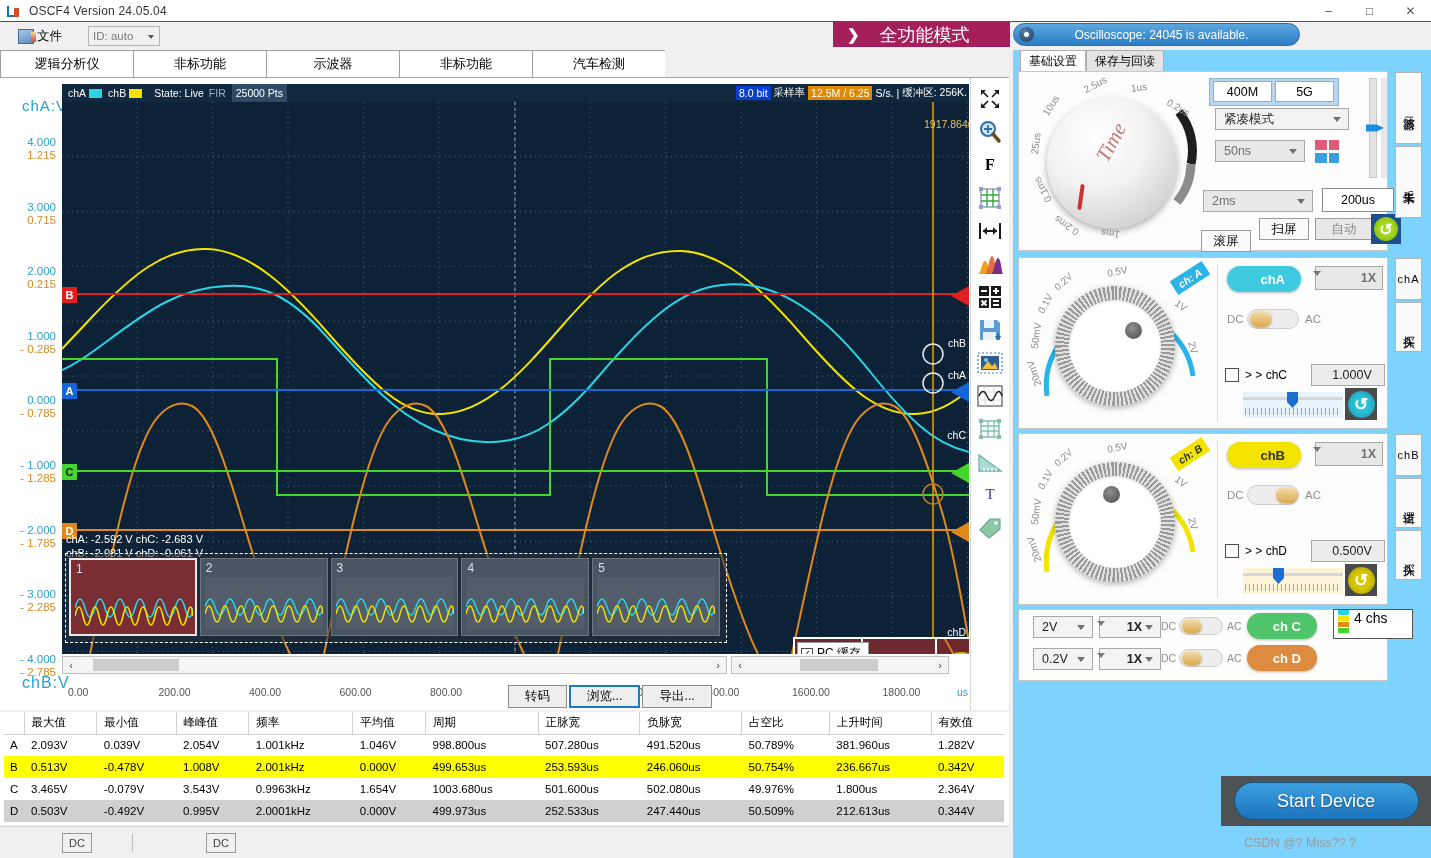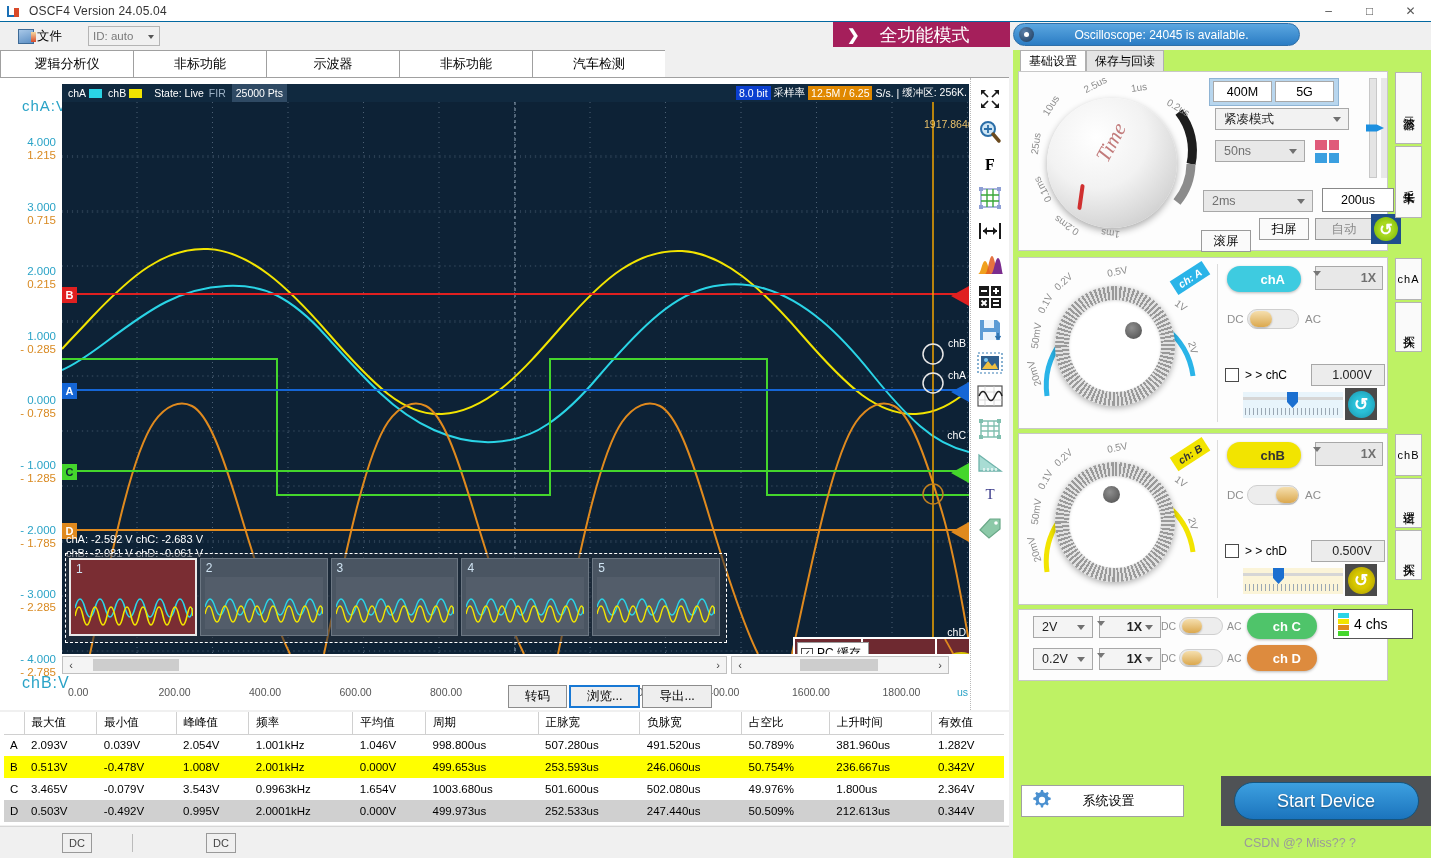--- a/index.html
+++ b/index.html
@@ -260,21 +260,21 @@
   .dcbtn {
     width: 30px; height: 20px; background: #f0f0f0; border: 1px solid #999;
     display: flex; align-items: center; justify-content: center;
     font-size: 11px; color: #444; cursor: pointer;
   }
   #statusbar .sep { width: 1px; height: 18px; background: #bbb; }
 
   
   #rightpanel {
     position: absolute; left: 1013px; top: 50px; width: 418px; height: 808px;
-    background: #bef264;
+    background: #7dd3fc;
   }
   #rp-tabs { position: absolute; left: 7px; top: 0; display: flex; }
   #rp-tabs .rt {
     height: 21px; padding: 0 8px; display: flex; align-items: center;
     font-size: 12px; background: #e4e4e4; border: 1px solid #b0b0b0;
     border-bottom: none; cursor: pointer;
   }
   #rp-tabs .rt.active { background: #fff; font-weight: normal; }
 
   .rpbox {
@@ -378,21 +378,21 @@
   }
   #startdev .pill {
     width: 185px; height: 38px; border-radius: 19px;
     background: linear-gradient(#3da0e0,#1b74bd);
     border: 1px solid #15557f; color: #fff; font-size: 18px;
     display: flex; align-items: center; justify-content: center;
     text-shadow: 0 1px 2px rgba(0,0,0,.4); cursor: pointer;
   }
   #chs-badge {
     position: absolute; left: 320px; top: 559px; width: 80px; height: 30px;
-    background: #fff; border: 1px solid #555; display: flex; align-items: center;
+    background: #fff; border: 1px solid #555; display: flex; align-items: flex-start;
     gap: 5px; padding-left: 4px;
   }
   #chs-badge .bars { display: flex; flex-direction: column; gap: 1px; }
   #chs-badge .bars i { display: block; width: 11px; height: 5px; }
   #chs-badge .t { font-size: 14px; }
   #watermark {
     position: absolute; left: 1244px; top: 836px; font-size: 12.5px; color: #9a9a9a;
   }
   .dcac-lbl { position: absolute; font-size: 11.5px; color: #8f8f8f; }
   .chk-line { position: absolute; display: flex; align-items: center; gap: 6px; font-size: 12px; }
@@ -1031,27 +1031,18 @@
   </div>
 
   <div class="vtab" style="left:382px;top:22px;width:27px;height:72px">示波器</div>
   <div class="vtab" style="left:382px;top:96px;width:27px;height:72px">采集卡</div>
   <div class="vtab" style="left:382px;top:208px;width:27px;height:42px;writing-mode:horizontal-tb;font-size:11px">chA</div>
   <div class="vtab" style="left:382px;top:252px;width:27px;height:50px">探头</div>
   <div class="vtab" style="left:382px;top:384px;width:27px;height:42px;writing-mode:horizontal-tb;font-size:11px">chB</div>
   <div class="vtab" style="left:382px;top:428px;width:27px;height:50px">逻辑</div>
   <div class="vtab" style="left:382px;top:480px;width:27px;height:50px">探头</div>
 
-  <div id="sysbtn">
-    <span class="gear">
-      <svg width="20" height="20" viewBox="0 0 20 20">
-        <path d="M10 1 l2 0 .6 2.3 1.8 .8 2-1.2 1.4 1.4 -1.2 2 .8 1.8 2.3 .6 0 2 -2.3 .6 -.8 1.8 1.2 2 -1.4 1.4 -2-1.2 -1.8 .8 -.6 2.3 -2 0 -.6-2.3 -1.8-.8 -2 1.2 -1.4-1.4 1.2-2 -.8-1.8 -2.3-.6 0-2 2.3-.6 .8-1.8 -1.2-2 1.4-1.4 2 1.2 1.8-.8 Z" fill="#4a90d0" transform="translate(-1,-1) scale(1.0)"></path>
-        <circle cx="10" cy="10" r="3.2" fill="#fff"></circle>
-        </svg>
-    </span>
-    <span class="lbl">系统设置</span>
-  </div>
   <div id="startdev">
     <div class="pill">Start Device</div>
   </div>
 </div>
 
 <div id="watermark">CSDN @? Miss?? ?</div>
 
 </body></html>

